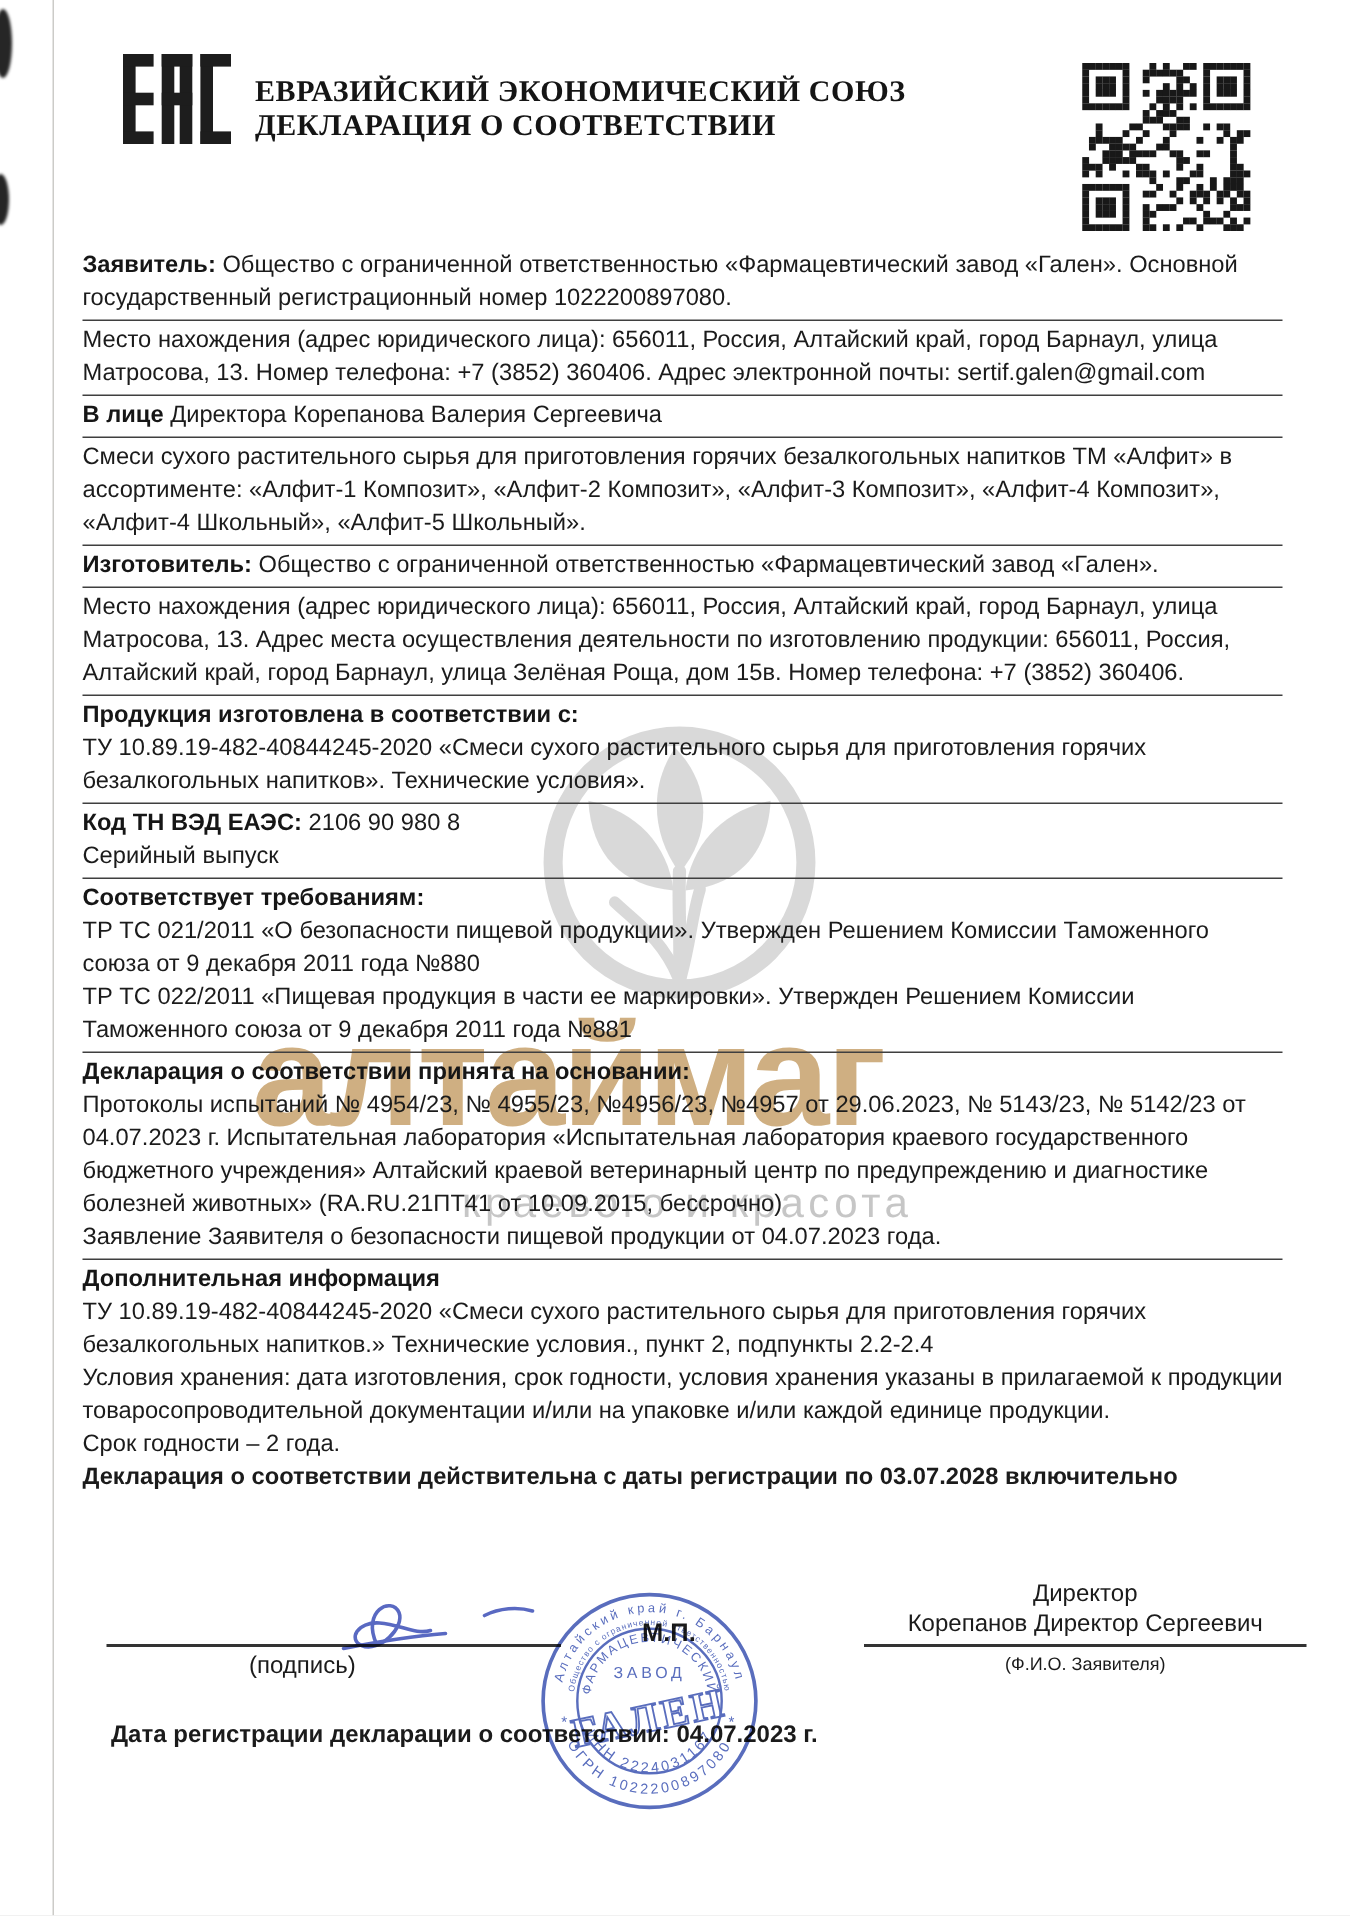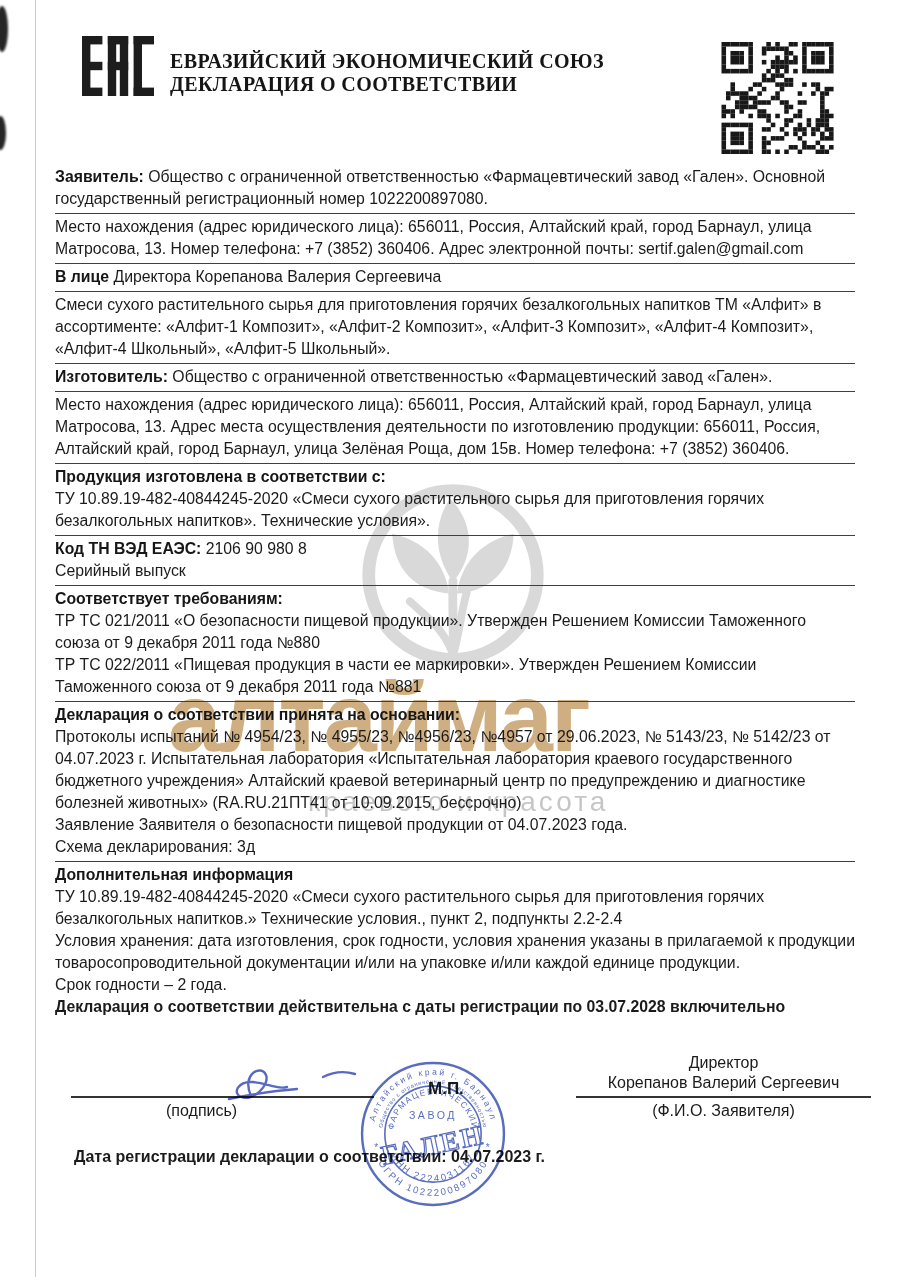--- a/index.html
+++ b/index.html
@@ -31,21 +31,21 @@
           color:#a9a9a9;opacity:.65;z-index:0;}
   .doc,.footer{z-index:2;}
   
   .footer{position:absolute;left:16px;top:0;width:900px;height:1064px;pointer-events:none;}
   .pos-title{position:absolute;left:560px;top:1054px;width:295px;text-align:center;
              font-size:16px;}
   .sig-line{position:absolute;left:55px;top:1096px;width:303px;height:1.6px;background:#333;}
   .name-line{position:absolute;left:560px;top:1096px;width:295px;height:1.6px;background:#333;}
   .fio-name{position:absolute;left:560px;top:1074px;width:295px;text-align:center;font-size:16px;}
   .sig-caption{position:absolute;left:150px;top:1102px;width:160px;font-size:16px;}
-  .fio-caption{position:absolute;left:560px;top:1102px;width:295px;text-align:center;font-size:16px;}
+  .fio-caption{position:absolute;left:560px;top:1102px;width:295px;text-align:center;font-size:12px;}
   .mp{position:absolute;left:412px;top:1079px;font-size:17px;font-weight:bold;}
   .reg-line{position:absolute;left:58px;top:1122px;width:800px;font-size:16px;font-weight:bold;}
   .date-line{position:absolute;left:58px;top:1148px;width:800px;font-size:16px;font-weight:bold;}
   
   .stamp{position:absolute;left:357px;top:1058px;width:152px;height:152px;opacity:.85;
          mix-blend-mode:multiply;z-index:3;}
   .signature{position:absolute;left:205px;top:1060px;width:175px;height:52px;opacity:.9;
              mix-blend-mode:multiply;z-index:3;}
 </style>
 </head>
@@ -414,36 +414,35 @@
     <div class="sec">
       <p><b>Соответствует требованиям:</b></p>
       <p><span>ТР ТС 021/2011 «О безопасности пищевой продукции». Утвержден Решением Комиссии Таможенного союза от 9 декабря  2011 года №880</span></p>
       <p><span>ТР ТС 022/2011 «Пищевая продукция в части ее маркировки». Утвержден Решением Комиссии Таможенного союза от 9 декабря  2011 года №881</span></p>
     </div>
 
     <div class="sec">
       <p><b>Декларация о соответствии принята на основании:</b></p>
       <p><span>Протоколы испытаний № 4954/23, № 4955/23, №4956/23, №4957 от 29.06.2023, № 5143/23, № 5142/23 от 04.07.2023 г. Испытательная лаборатория «Испытательная лаборатория краевого государственного бюджетного учреждения» Алтайский краевой ветеринарный центр по предупреждению и диагностике болезней животных» (RA.RU.21ПТ41 от 10.09.2015, бессрочно)</span></p>
       <p><span>Заявление Заявителя о безопасности пищевой продукции от 04.07.2023 года.</span></p>
-      <p><span>Схема декларирования: 3д</span></p>
     </div>
 
     <div class="sec last">
       <p><b>Дополнительная информация</b></p>
       <p><span>ТУ 10.89.19-482-40844245-2020 «Смеси сухого растительного сырья для приготовления горячих безалкогольных напитков.» Технические условия., пункт 2, подпункты 2.2-2.4</span></p>
       <p><span>Условия хранения: дата изготовления, срок годности, условия хранения указаны в прилагаемой к продукции товаросопроводительной документации и/или на упаковке и/или каждой единице продукции.</span></p>
       <p><span>Срок годности – 2 года.</span></p>
       <p class="bold"><span>Декларация о соответствии действительна с даты регистрации по 03.07.2028 включительно</span></p>
     </div>
 
   </div>
 
   <div class="footer">
     <div class="pos-title">Директор</div>
-    <div class="fio-name">Корепанов Валерий Сергеевич</div>
+    <div class="fio-name">Корепанов Директор Сергеевич</div>
     <div class="sig-line"></div>
     <div class="name-line"></div>
     <div class="sig-caption">(подпись)</div>
     <div class="fio-caption">(Ф.И.О. Заявителя)</div>
     <div class="mp">М.П.</div>
     <div class="date-line">Дата регистрации декларации о соответствии: 04.07.2023 г.</div>
   </div>
 
   <svg class="signature" viewBox="0 0 175 52">
     <g fill="none" stroke="#4758bb" stroke-width="2.4" stroke-linecap="round">

